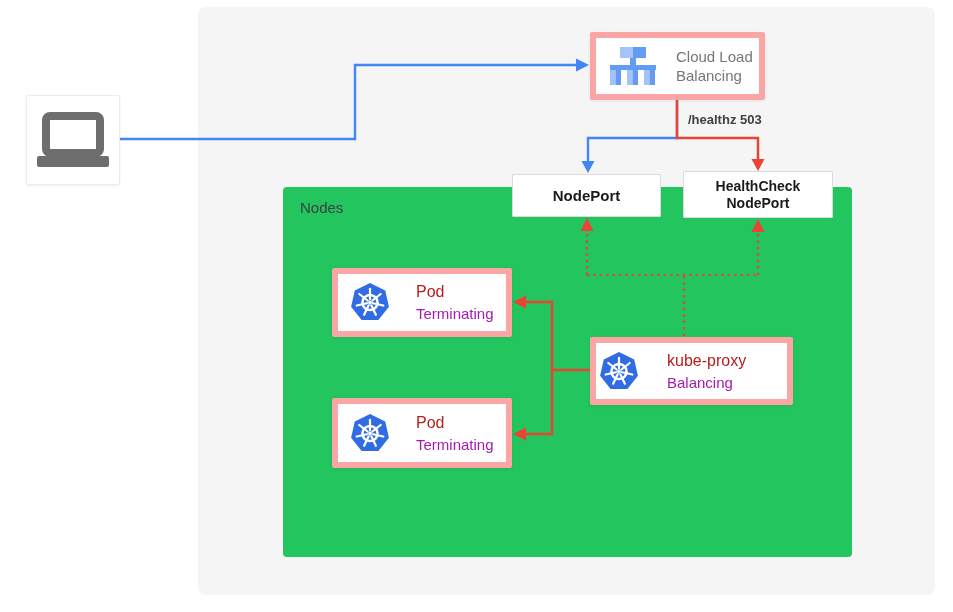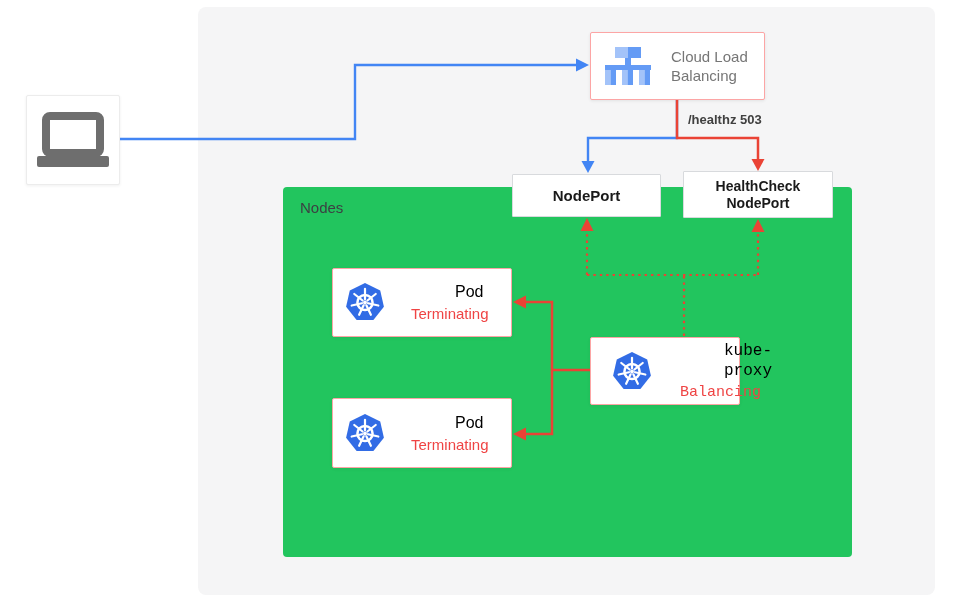--- a/index.html
+++ b/index.html
@@ -28,21 +28,21 @@
   }
   .nodes-label {
     position: absolute;
     left: 17px; top: 12px;
     font-size: 15px;
     color: #3C4043;
   }
   .card {
     position: absolute;
     background: #ffffff;
-    border: 1px solid #fca5a5;
+    border: 6px solid #fca5a5;
     border-radius: 2px;
     box-shadow: 0 1px 3px rgba(60,64,67,0.10);
     display: flex;
     align-items: center;
   }
   .port-box {
     position: absolute;
     background: #ffffff;
     border: 1px solid #D8DADD;
     border-radius: 1px;
@@ -71,25 +71,25 @@
     font-size: 15px;
     line-height: 19px;
     color: #767676;
     width: 92px;
   }
   .nodeport-box { left: 512px; top: 174px; width: 149px; height: 43px; font-size: 15px; }
   .hcnp-box { left: 683px; top: 171px; width: 150px; height: 47px; font-size: 14px; line-height: 17px; padding: 2px 14px; }
   .pod-box { width: 180px; height: 69px; padding-left: 11px; }
   .pod1 { left: 332px; top: 268px; }
   .pod2 { left: 332px; top: 398px; height: 70px; }
-  .kproxy-box { left: 590px; top: 337px; width: 150px; height: 68px; padding-left: 20px; font-family: Liberation Mono, monospace; }
+  .kproxy-box { left: 590px; top: 337px; width: 203px; height: 68px; padding-left: 2px; }
   .box-text { margin-left: 25px; }
   .kproxy-box .box-text { margin-left: 27px; }
-  .box-title { font-size: 16px; color: #000000; line-height: 20px; margin-left: 44px; }
-  .box-sub { font-size: 15px; color: #ef4444; line-height: 19px; margin-top: 2px; }
+  .box-title { font-size: 16px; color: #b91c1c; line-height: 20px; }
+  .box-sub { font-size: 15px; color: #a21caf; line-height: 19px; margin-top: 2px; }
   .healthz-label {
     position: absolute;
     left: 688px; top: 112px;
     font-size: 13px;
     font-weight: 700;
     color: #404040;
   }
   .arrow-layer {
     position: absolute;
     left: 0; top: 0;

